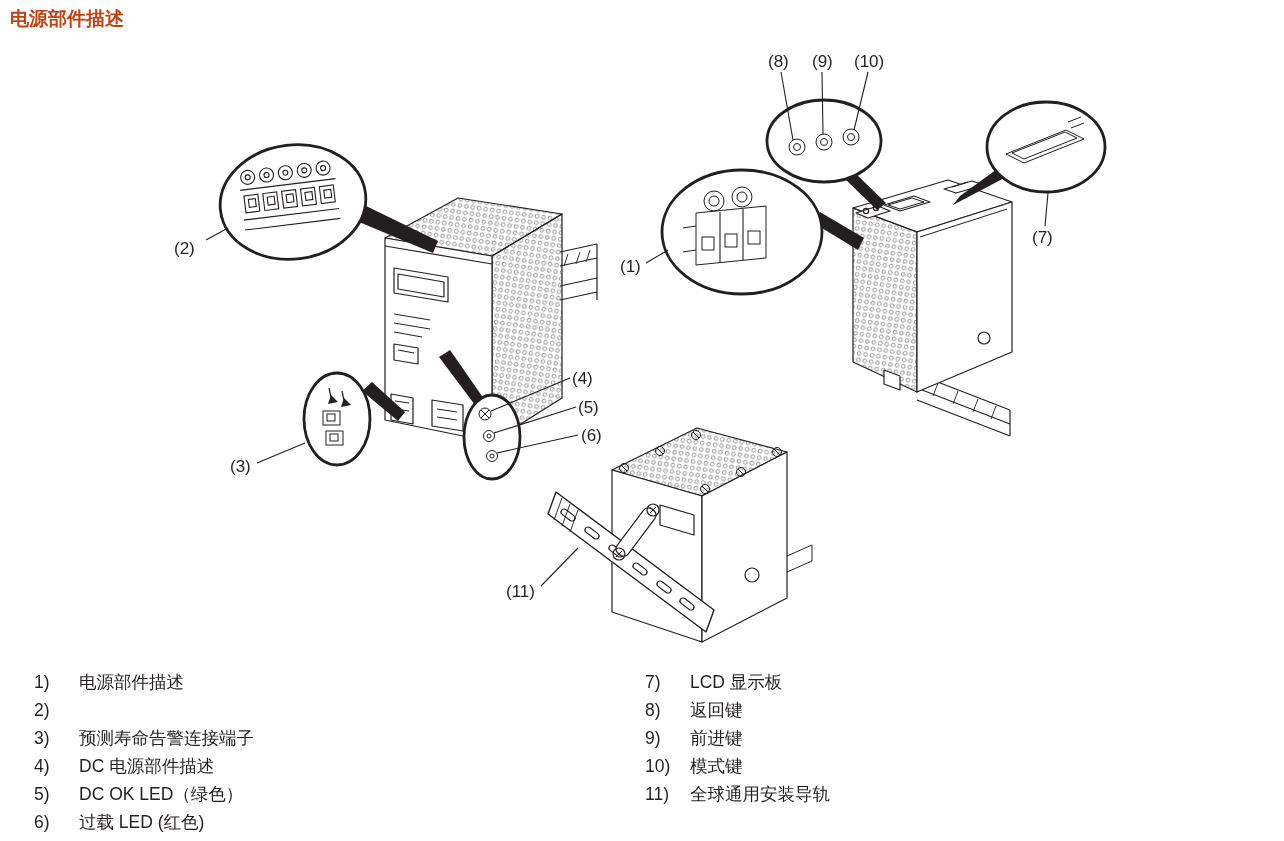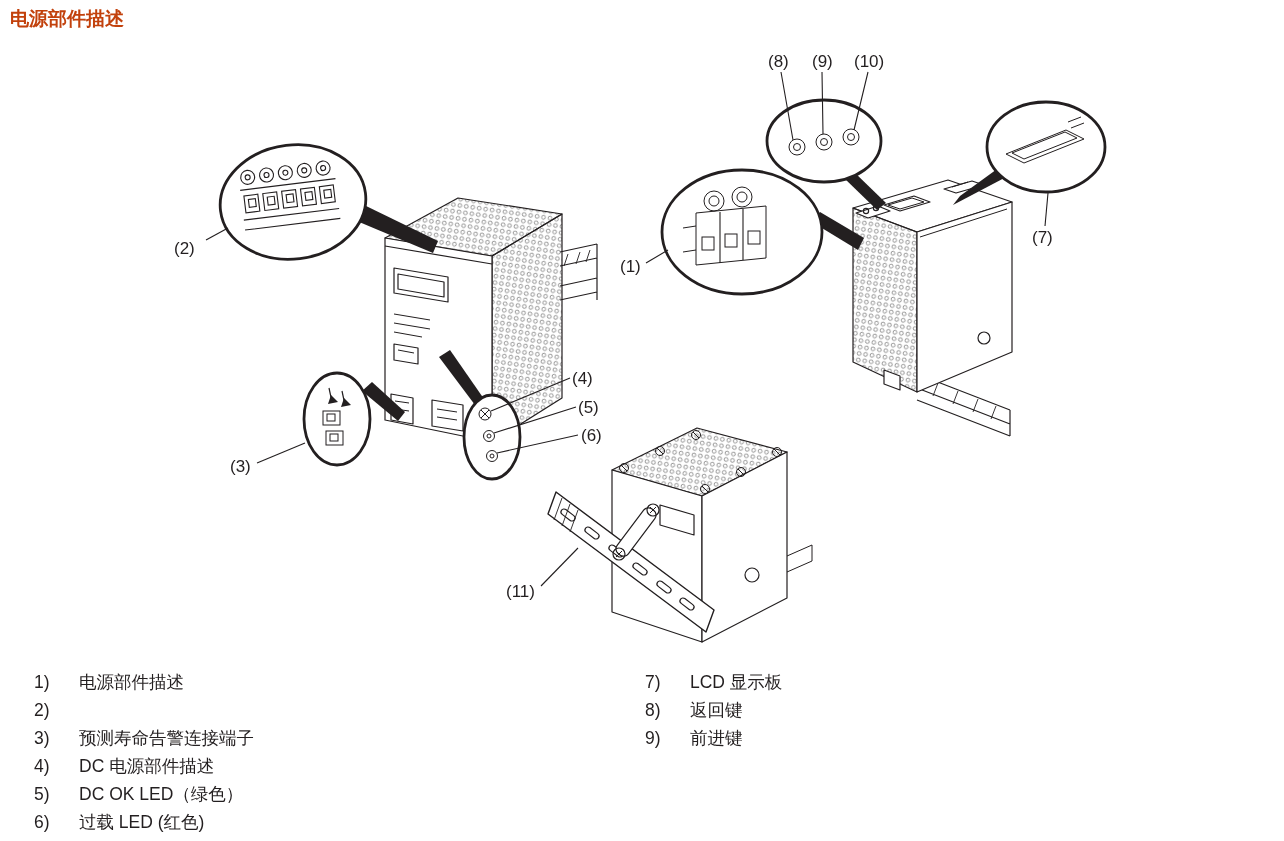--- a/index.html
+++ b/index.html
@@ -256,13 +256,21 @@
     <span class="legend-text">LCD 显示板</span>
   </div>
   <div class="legend-row">
     <span class="legend-num">8)</span>
     <span class="legend-text">返回键</span>
   </div>
   <div class="legend-row">
     <span class="legend-num">9)</span>
     <span class="legend-text">前进键</span>
   </div>
+  <div class="legend-row">
+    <span class="legend-num">10)</span>
+    <span class="legend-text">模式键</span>
+  </div>
+  <div class="legend-row">
+    <span class="legend-num">11)</span>
+    <span class="legend-text">全球通用安装导轨</span>
+  </div>
 </div>
 
 </body></html>

